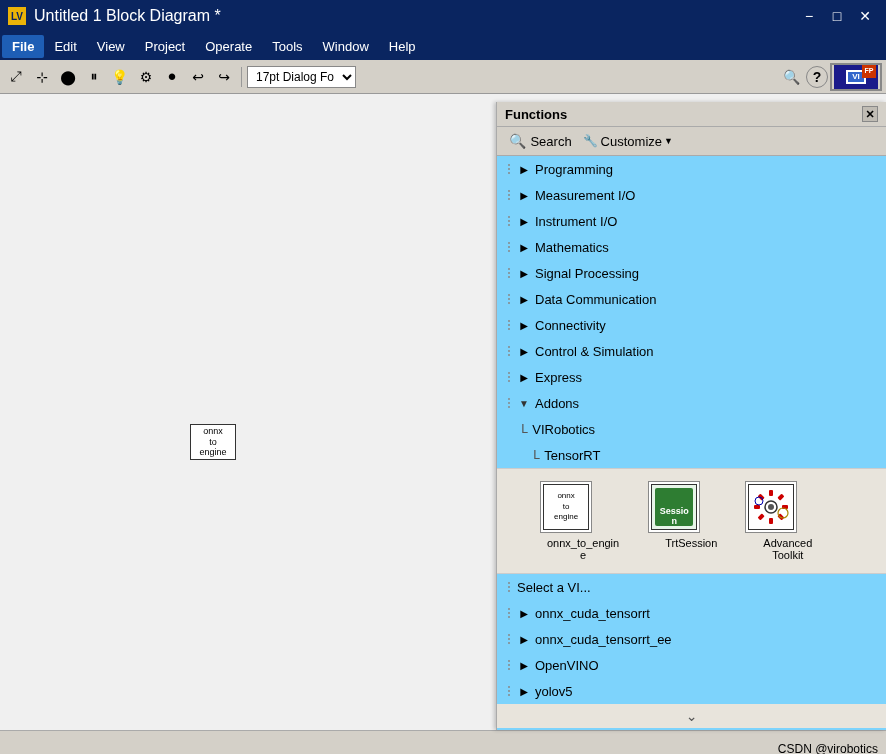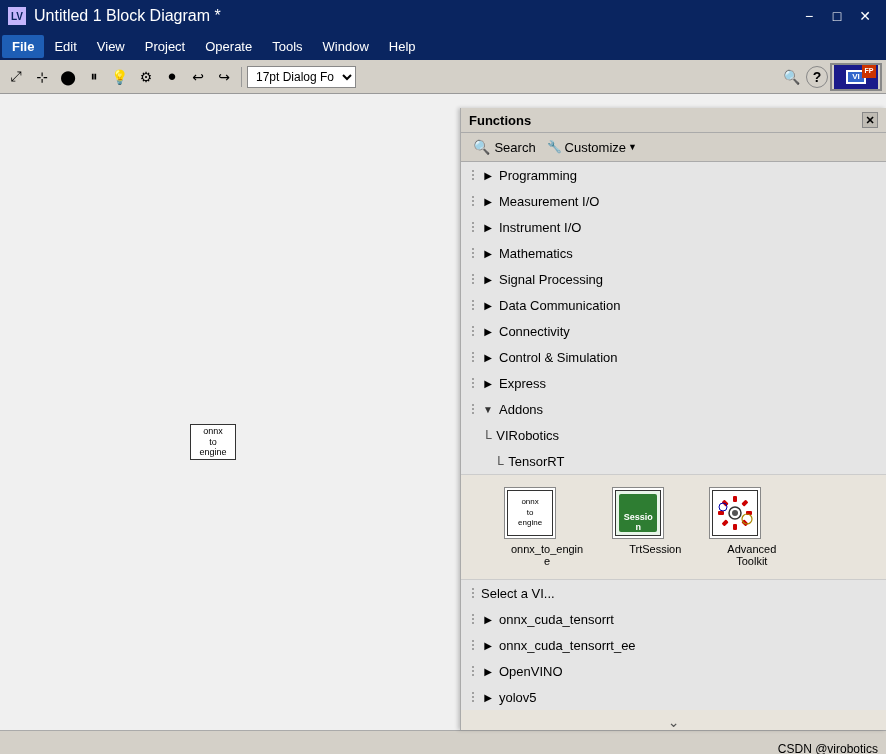--- a/index.html
+++ b/index.html
@@ -8,21 +8,21 @@
     
     .titlebar {
       background: #0a2560;
       color: white;
       height: 32px;
       display: flex;
       align-items: center;
       padding: 0 8px;
       user-select: none;
     }
-    .titlebar-icon { width: 18px; height: 18px; background: #c4b5fd; margin-right: 8px; display: flex; align-items: center; justify-content: center; }
+    .titlebar-icon { width: 18px; height: 18px; background: #eab308; margin-right: 8px; display: flex; align-items: center; justify-content: center; }
     .titlebar-title { flex: 1; font-size: 16px; }
     .titlebar-controls { display: flex; gap: 2px; }
     .titlebar-btn { width: 26px; height: 26px; background: transparent; border: none; color: white; cursor: pointer; font-size: 14px; display: flex; align-items: center; justify-content: center; }
 
     
     .menubar {
       background: #0a2560;
       height: 28px;
       display: flex;
       align-items: center;
@@ -91,28 +91,28 @@
       display: flex;
       align-items: center;
       justify-content: center;
       line-height: 1.2;
       top: 330px;
       left: 190px;
     }
 
     
     .functions-panel {
-      width: 426px;
-      background: #e5e5e5;
+      width: 390px;
+      background: #7dd3fc;
       border-left: 1px solid #aaa;
       display: flex;
       flex-direction: column;
       position: absolute;
       right: 0;
-      top: 14px;
+      top: 8px;
       bottom: 0;
       box-shadow: -2px 0 4px rgba(0,0,0,0.2);
     }
     .panel-header {
       background: #d4d0c8;
       padding: 4px 8px;
       font-size: 13px;
       font-weight: bold;
       border-bottom: 1px solid #aaa;
       display: flex;

